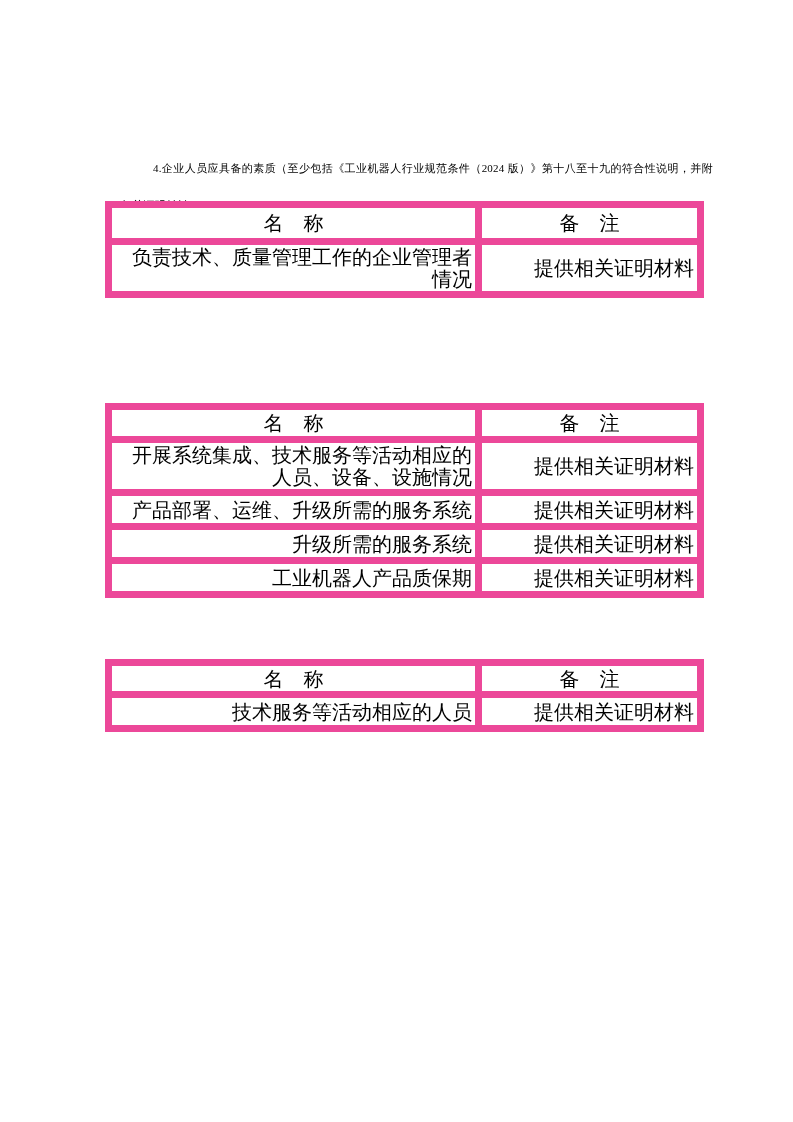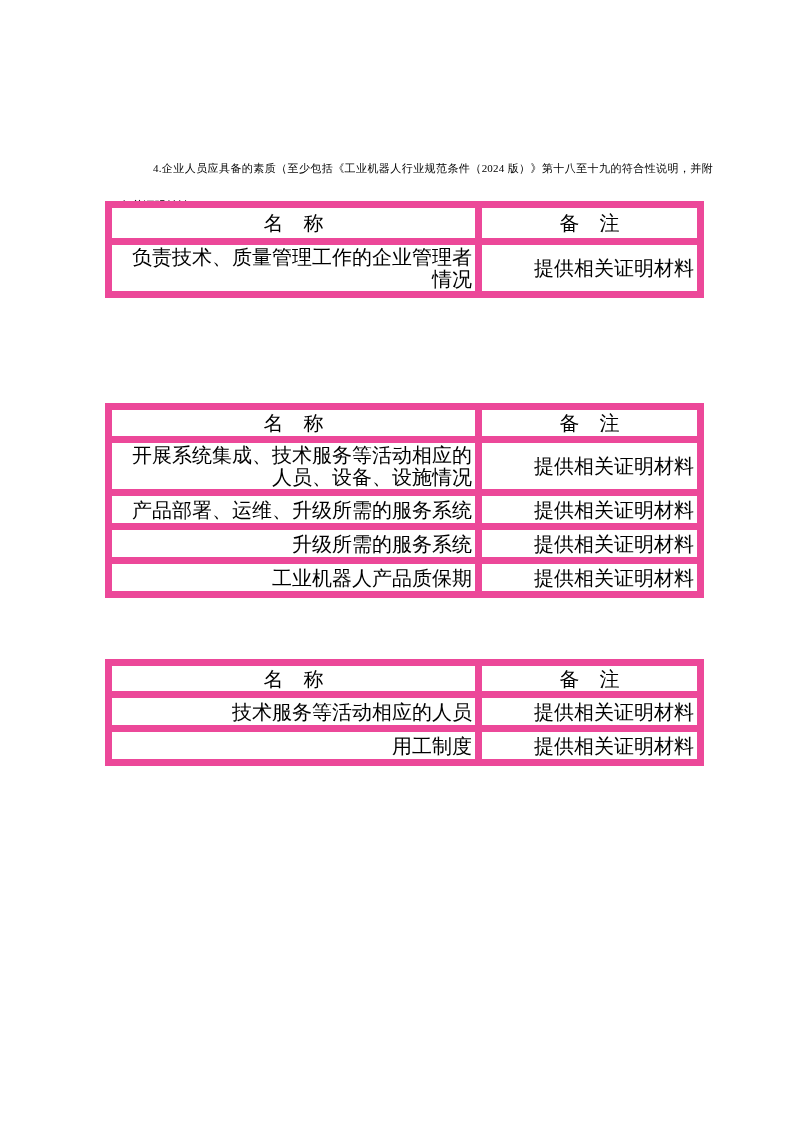--- a/index.html
+++ b/index.html
@@ -110,20 +110,16 @@
       </colgroup>
     <tbody>
       <tr class="h32">
         <th>名　称</th>
         <th>备　注</th>
       </tr>
       <tr class="h34">
         <td>技术服务等活动相应的人员</td>
         <td>提供相关证明材料</td>
       </tr>
-      <tr class="h34">
-        <td>用工制度</td>
-        <td>提供相关证明材料</td>
-      </tr>
     </tbody>
   </table>
 
 </div>
 
 </body></html>

